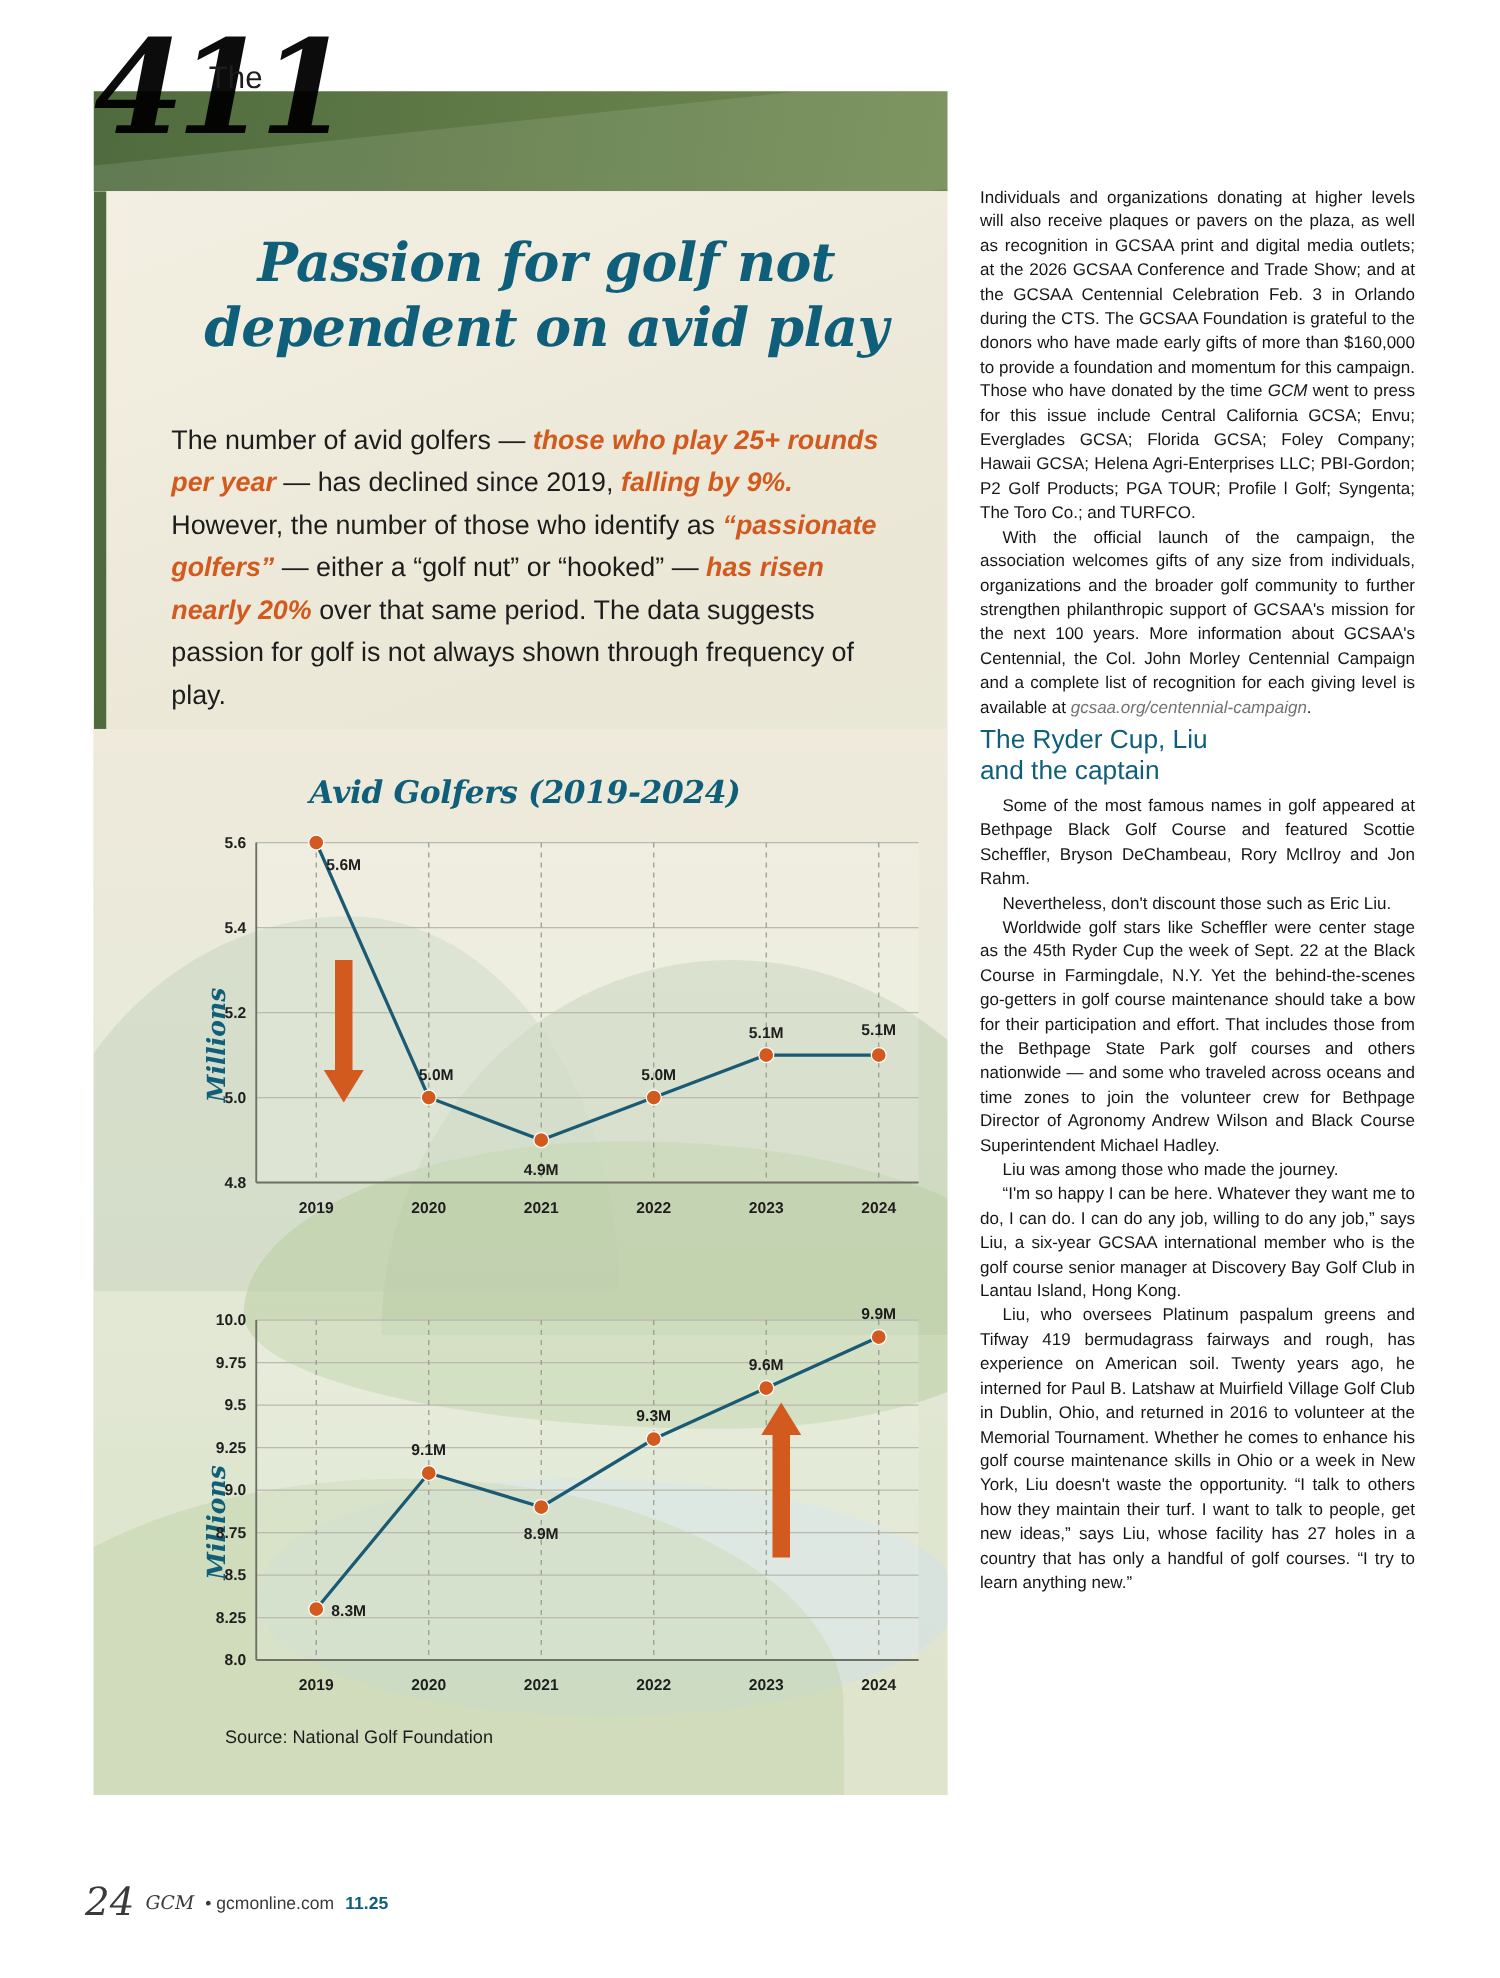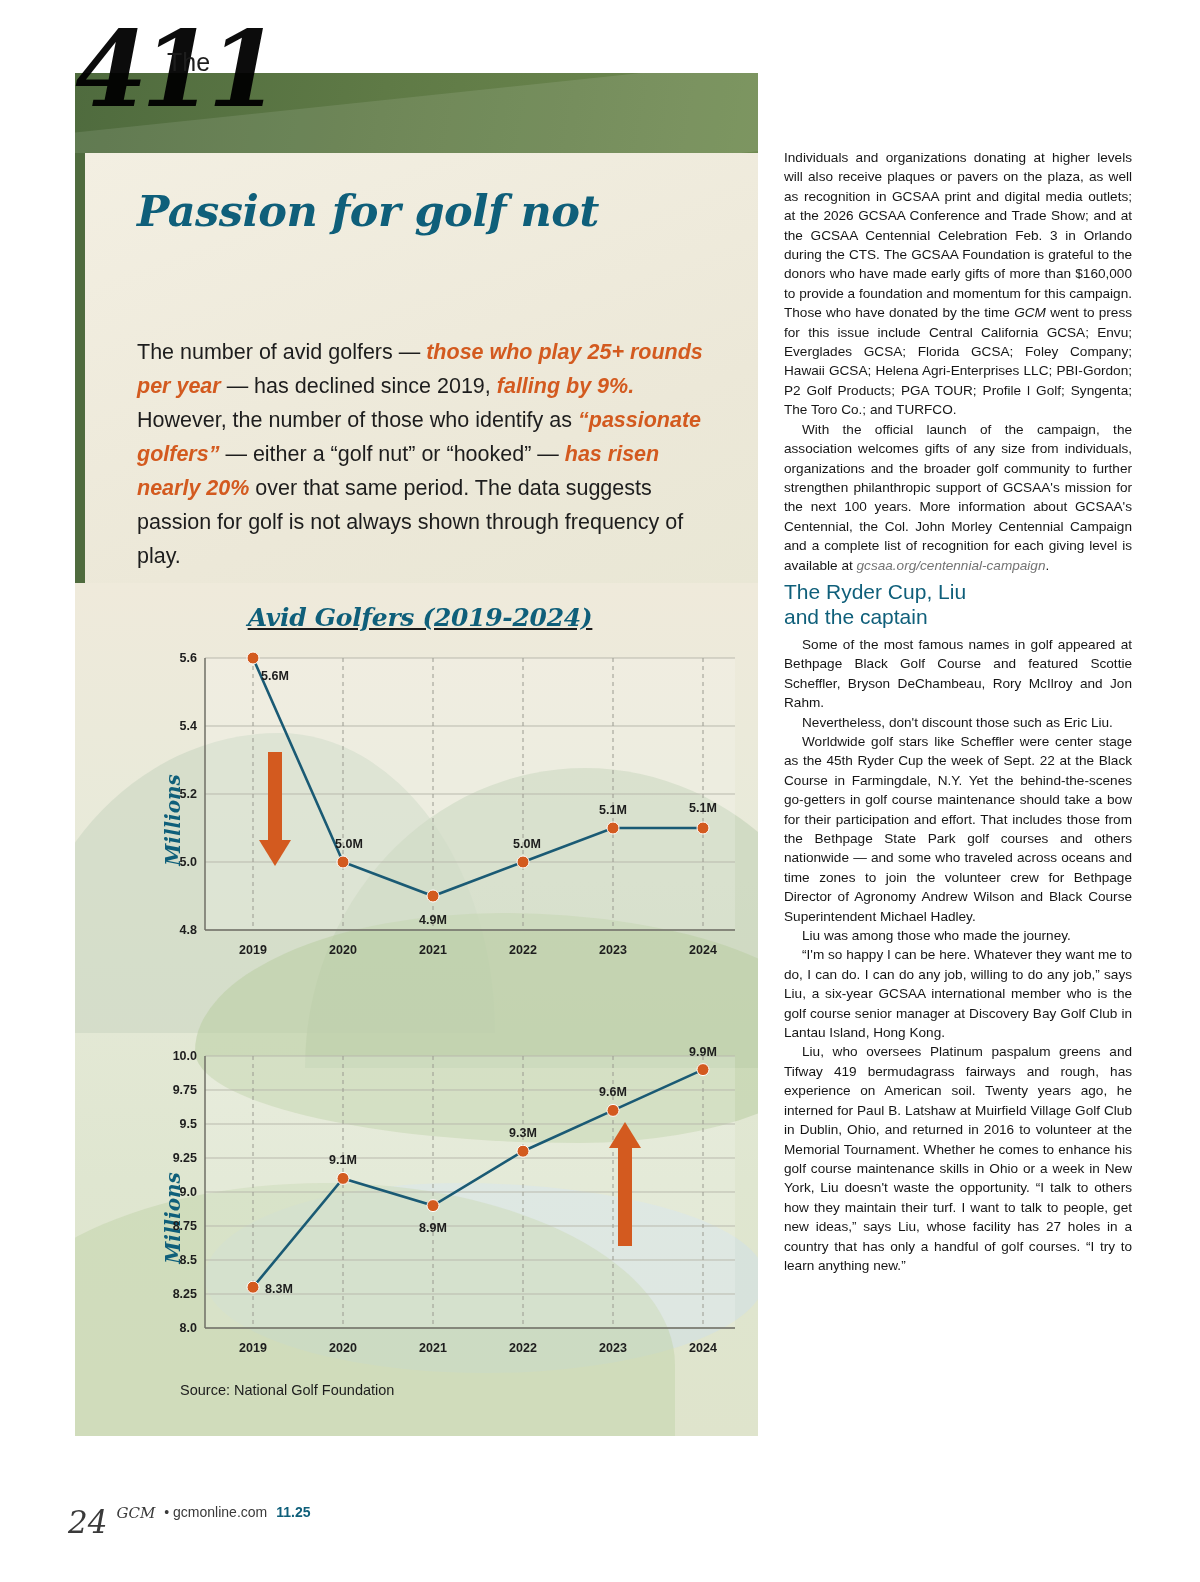--- a/index.html
+++ b/index.html
@@ -123,20 +123,21 @@
     left: 62px;
     top: 32px;
     width: 600px;
     font-family: "DejaVu Serif", serif;
     font-style: italic;
     font-weight: 700;
     font-size: 43px;
     line-height: 52px;
     color: #0f5f7a;
     letter-spacing: -0.5px;
+    text-align: center;
   }
 
   .deck {
     position: absolute;
     left: 62px;
     top: 182px;
     width: 578px;
     font-size: 21.5px;
     line-height: 34px;
     color: #1d1d1d;
@@ -146,21 +147,21 @@
     font-weight: bold;
     font-style: italic;
   }
 
   
   .chart-block {
     position: absolute;
     left: 30px;
     width: 630px;
   }
-  #chart1 { top: 450px; height: 420px; text-decoration: underline; }
+  #chart1 { top: 466px; height: 420px; }
   #chart2 { top: 885px; height: 420px; }
 
   .chart-title {
     text-align: center;
     font-family: "DejaVu Serif", serif;
     font-style: italic;
     font-weight: 700;
     font-size: 25px;
     color: #0f5f7a;
     margin: 0 0 8px 0;
@@ -216,21 +217,21 @@
   }
   .link { color: #737373; font-style: italic; }
   .ital { font-style: italic; }
 
   
   .footer {
     position: absolute;
     left: 68px;
     bottom: 42px;
     display: flex;
-    align-items: flex-start;
+    align-items: center;
     gap: 9px;
   }
   .pg-num {
     font-family: "DejaVu Serif", serif;
     font-style: italic;
     font-size: 31px;
     color: #3a3a3a;
   }
   .foot-gcm {
     font-family: "DejaVu Serif", serif;
@@ -257,20 +258,21 @@
     <div class="sc-sky"></div>
     <div class="sc-hill1"></div>
     <div class="sc-hill2"></div>
     <div class="sc-green"></div>
     <div class="sc-water"></div>
     <div class="sc-green2"></div>
   </div>
 
   <div class="headline">
     <div>Passion for golf not</div>
+    <div>dependent on avid play</div>
   </div>
 
   <div class="deck">
     <span>The number of avid golfers — </span><span class="hl">those who play 25+ rounds per year</span><span> — has declined since 2019, </span><span class="hl">falling by 9%.</span><span> However, the number of those who identify as </span><span class="hl">“passionate golfers”</span><span> — either a “golf nut” or “hooked” — </span><span class="hl">has risen nearly 20%</span><span> over that same period. The data suggests passion for golf is not always shown through frequency of play.</span>
   </div>
 
   <div class="chart-block" id="chart1">
     <div class="chart-title">Avid Golfers (2019-2024)</div>
     <div class="plot-wrap">
       <div class="axis-label-y">Millions</div>

